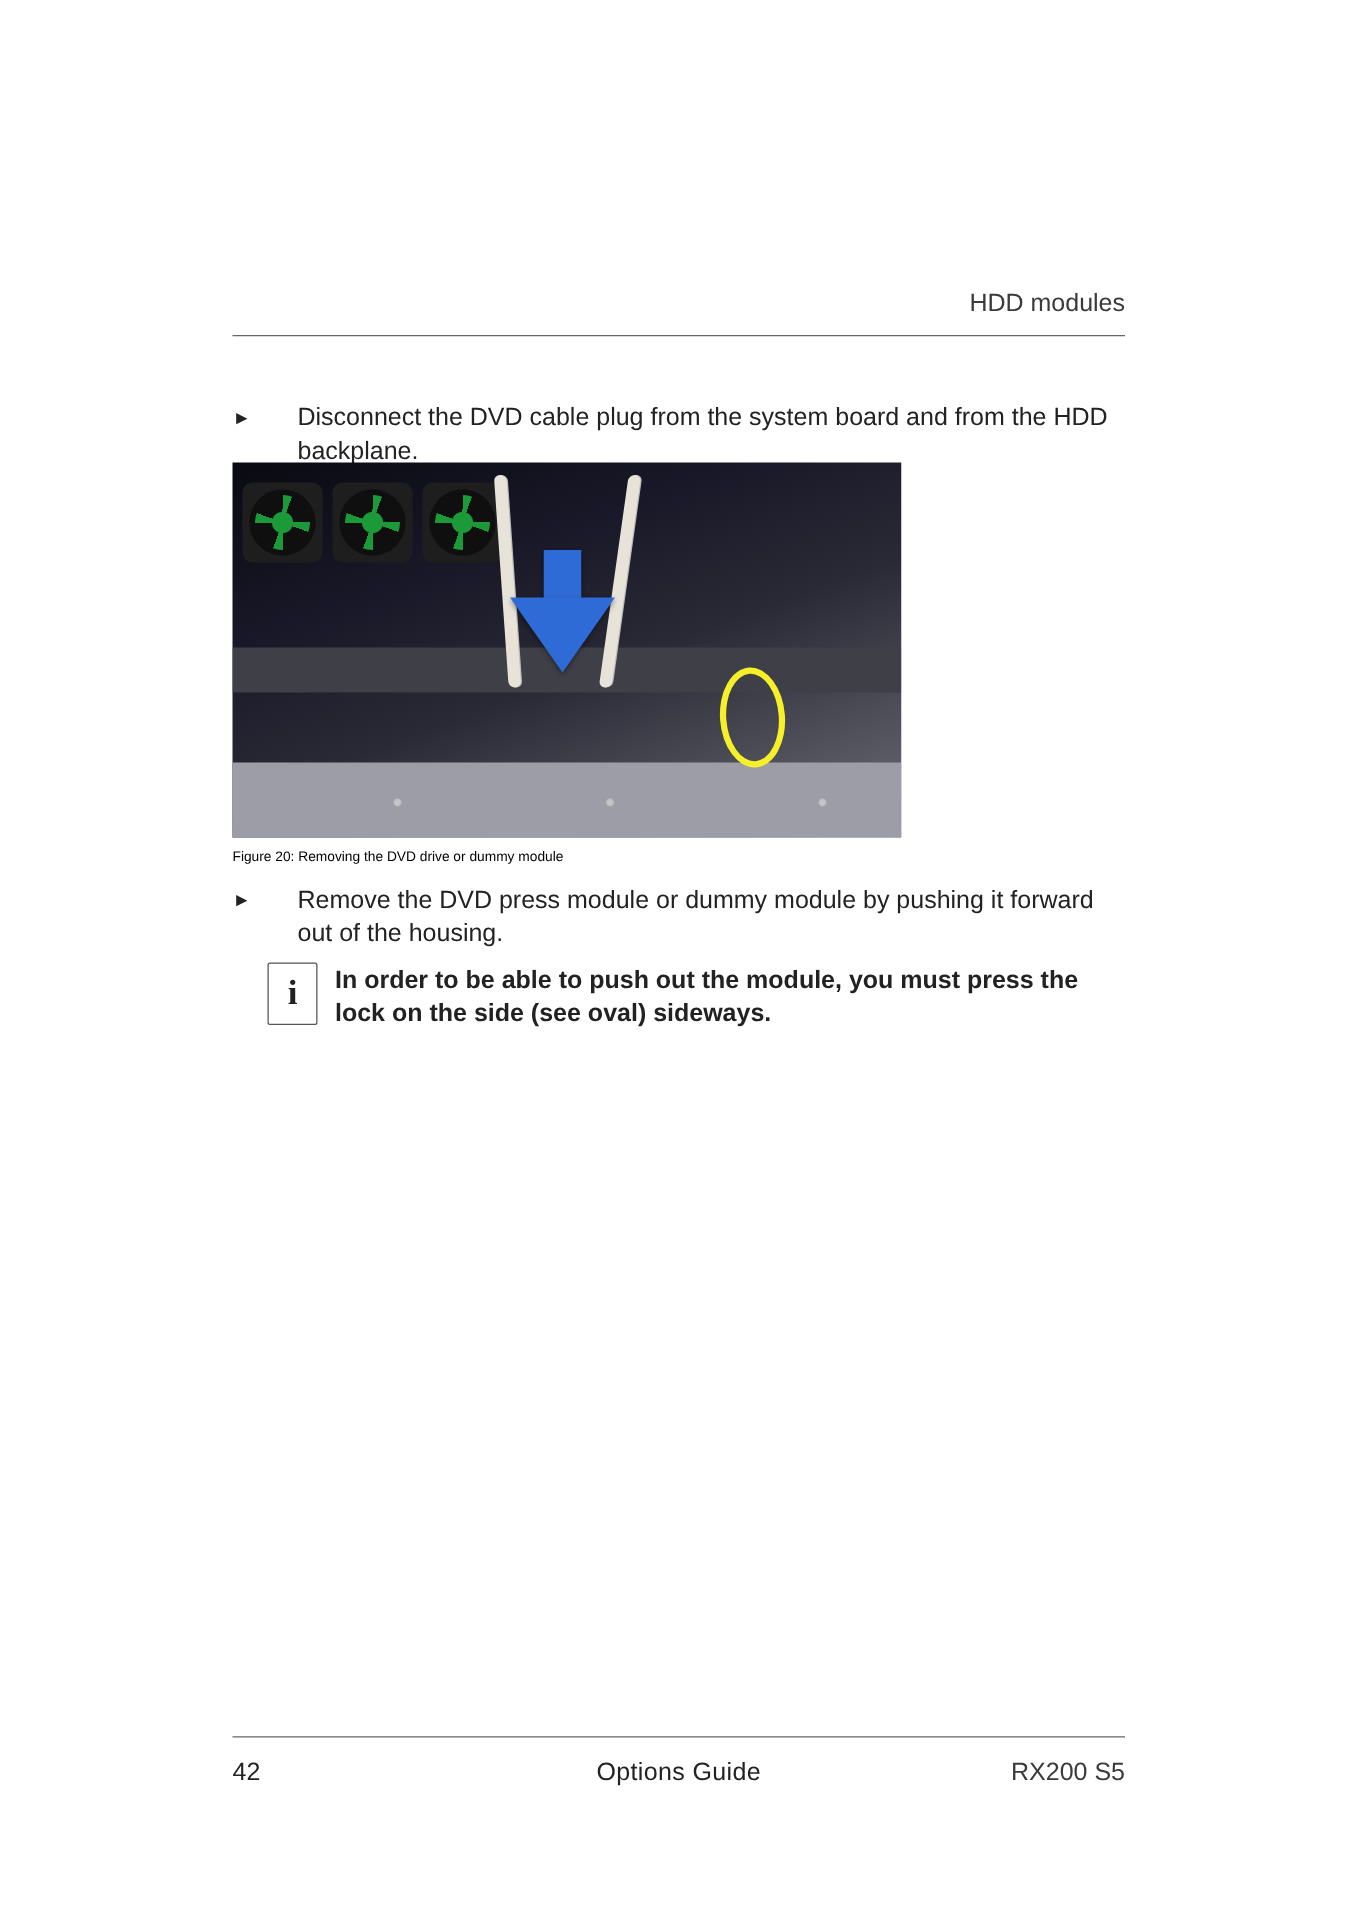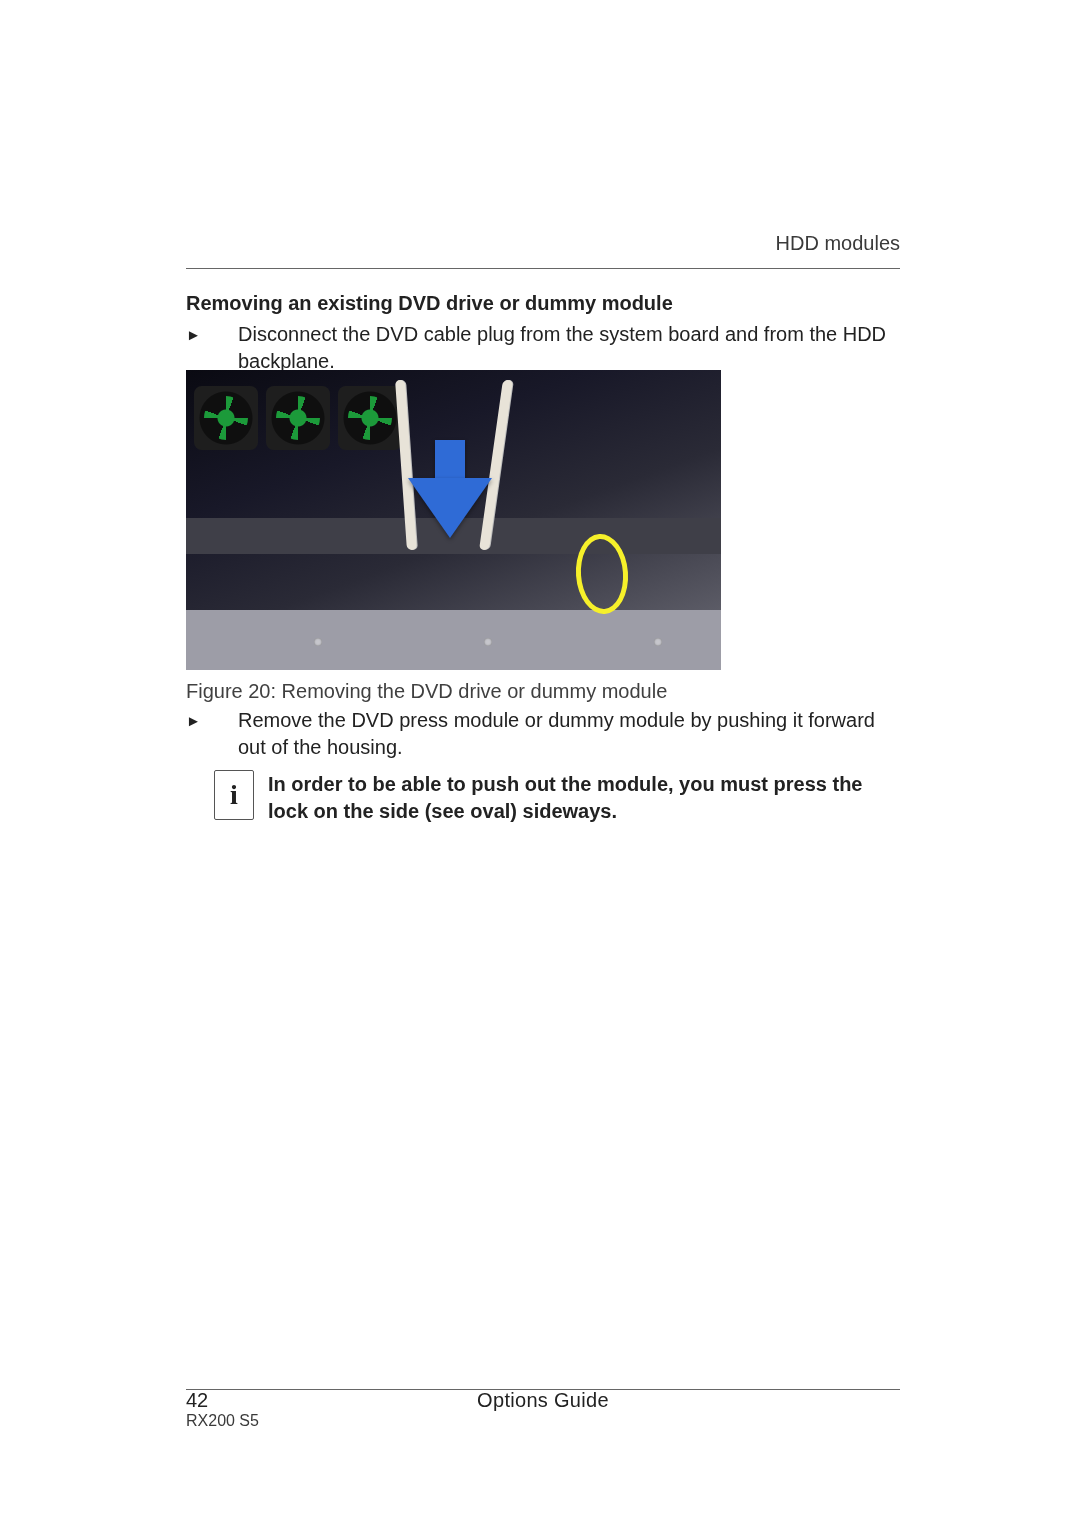--- a/index.html
+++ b/index.html
@@ -129,22 +129,22 @@
     box-shadow: 1px 0 0 #bbb;
   }
   .c1 { left:215px; top:10px; height:170px; transform: skewX(4deg);}
   .c2 { left:305px; top:10px; height:170px; transform: skewX(-8deg);}
   .screw { position:absolute; width:8px; height:8px; border-radius:50%; background:#c6c6cc; box-shadow: inset 0 0 2px #666; }
   .s1{left:128px; bottom:24px;} .s2{left:298px; bottom:24px;} .s3{left:468px; bottom:24px;}
   .figure-caption {
     position: absolute;
     top: 680px;
     left: 186px;
-    font-size: 20px;
-    color: #404040;
+    font-size: 11px;
+    color: #000000;
   }
   .info-block {
     position: absolute;
     top: 770px;
     left: 214px;
     right: 180px;
     display: flex;
     align-items: flex-start;
     gap: 14px;
   }
@@ -179,35 +179,33 @@
   .footer {
     position: absolute;
     bottom: 98px;
     left: 186px;
     right: 180px;
     display: flex;
     align-items: baseline;
     justify-content: space-between;
     font-size: 20px;
     color: #222;
-    flex-direction: column;
   }
   .footer .pg { font-size: 20px; }
   .footer .center { position:absolute; left:0; right:0; text-align:center; letter-spacing:.3px;}
-  .footer .model { font-size: 16px; color:#3a3a3a; }
+  .footer .model { font-size: 20px; color:#3a3a3a; }
 </style>
 </head>
 <body>
 
 <div class="page">
 
   <div class="header-label">HDD modules</div>
   <hr class="hr-top">
 
-  <div class="section-title">Removing an existing DVD drive or dummy module</div>
 
   <div class="step step1">
     <div class="bullet">►</div>
     <div class="step-text">Disconnect the DVD cable plug from the system board and from the HDD backplane.</div>
   </div>
 
   <div class="figure-img">
     <div class="figure-rail"></div>
     <div class="figure-rail2"></div>
     <div class="fan fan1"></div>

